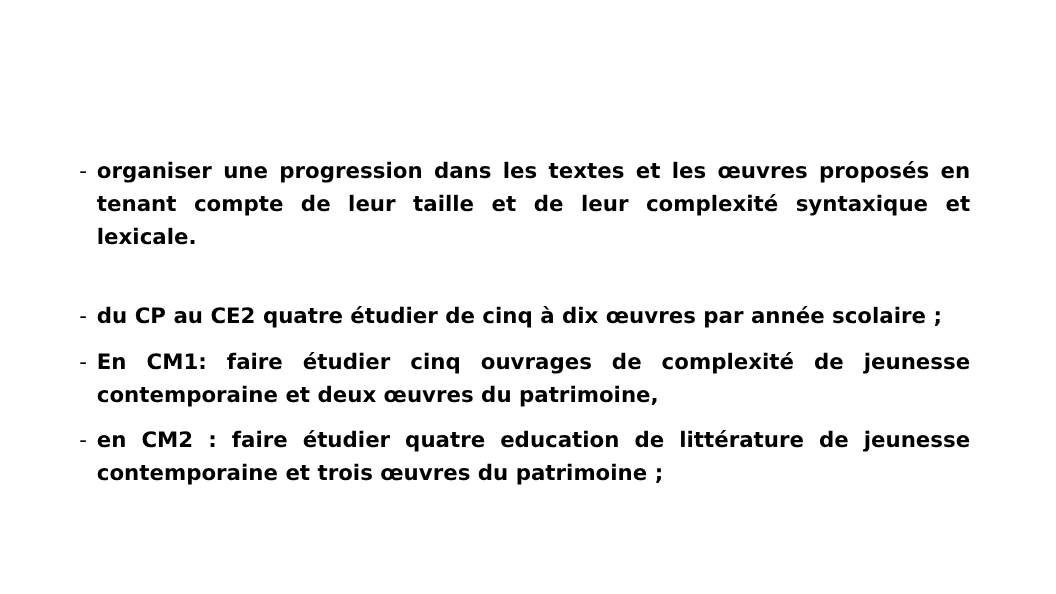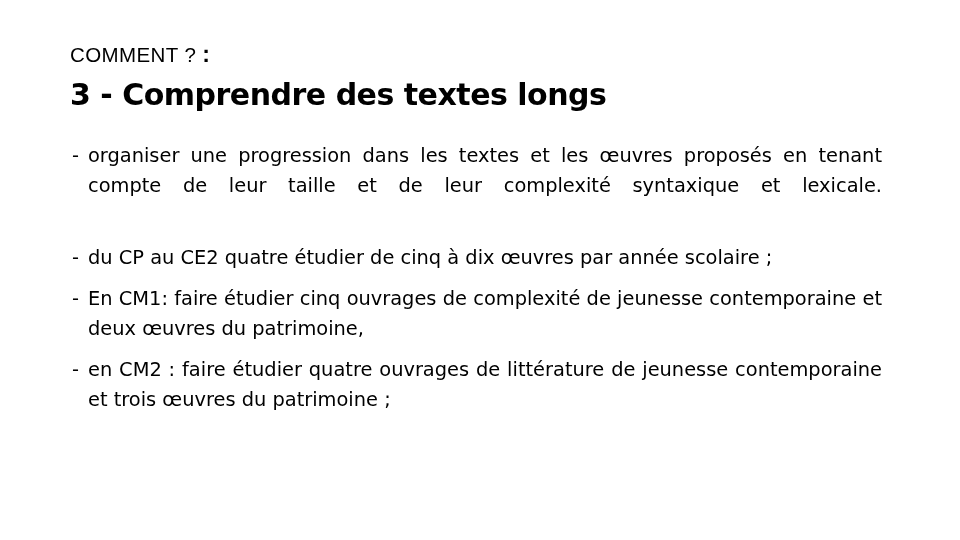--- a/index.html
+++ b/index.html
@@ -81,20 +81,21 @@
   .bullet .dash {
     position: absolute;
     left: 2px;
     top: 0;
     font-size: 19.4px;
     line-height: 1.555;
   }
 
   .bullet .btext {
     display: block;
+    font-weight: bold;
   }
 
   
   .bullet.stretch .btext::after {
     content: "";
     display: inline-block;
     width: 100%;
   }
 
   
@@ -123,43 +124,39 @@
   .closing-url {
     display: block;
     white-space: nowrap;
   }
 </style>
 </head>
 <body>
 
 <div id="slide">
 
-  <div class="header-block">
-    <div class="kicker"><span>COMMENT ? </span><span class="kicker-colon">:</span></div>
-    <div class="slide-title">3 - Comprendre des textes longs</div>
-  </div>
 
   <div class="body-block">
 
     <div class="bullet stretch">
       <span class="dash">-</span>
       <span class="btext">organiser une progression dans les textes et les œuvres proposés en tenant compte de leur taille et de leur complexité syntaxique et lexicale.</span>
     </div>
 
     <div class="bullet">
       <span class="dash">-</span>
       <span class="btext">du CP au CE2 quatre étudier de cinq à dix œuvres par année scolaire ;</span>
     </div>
 
     <div class="bullet">
       <span class="dash">-</span>
       <span class="btext">En CM1: faire étudier cinq ouvrages de complexité de jeunesse contemporaine et deux œuvres du patrimoine,</span>
     </div>
 
     <div class="bullet">
       <span class="dash">-</span>
-      <span class="btext">en CM2 : faire étudier quatre ouvrages de littérature de jeunesse contemporaine et trois œuvres du patrimoine ;</span>
+      <span class="btext">en CM2 : faire étudier quatre education de littérature de jeunesse contemporaine et trois œuvres du patrimoine ;</span>
     </div>
 
   </div>
 
 
 </div>
 
 </body></html>

